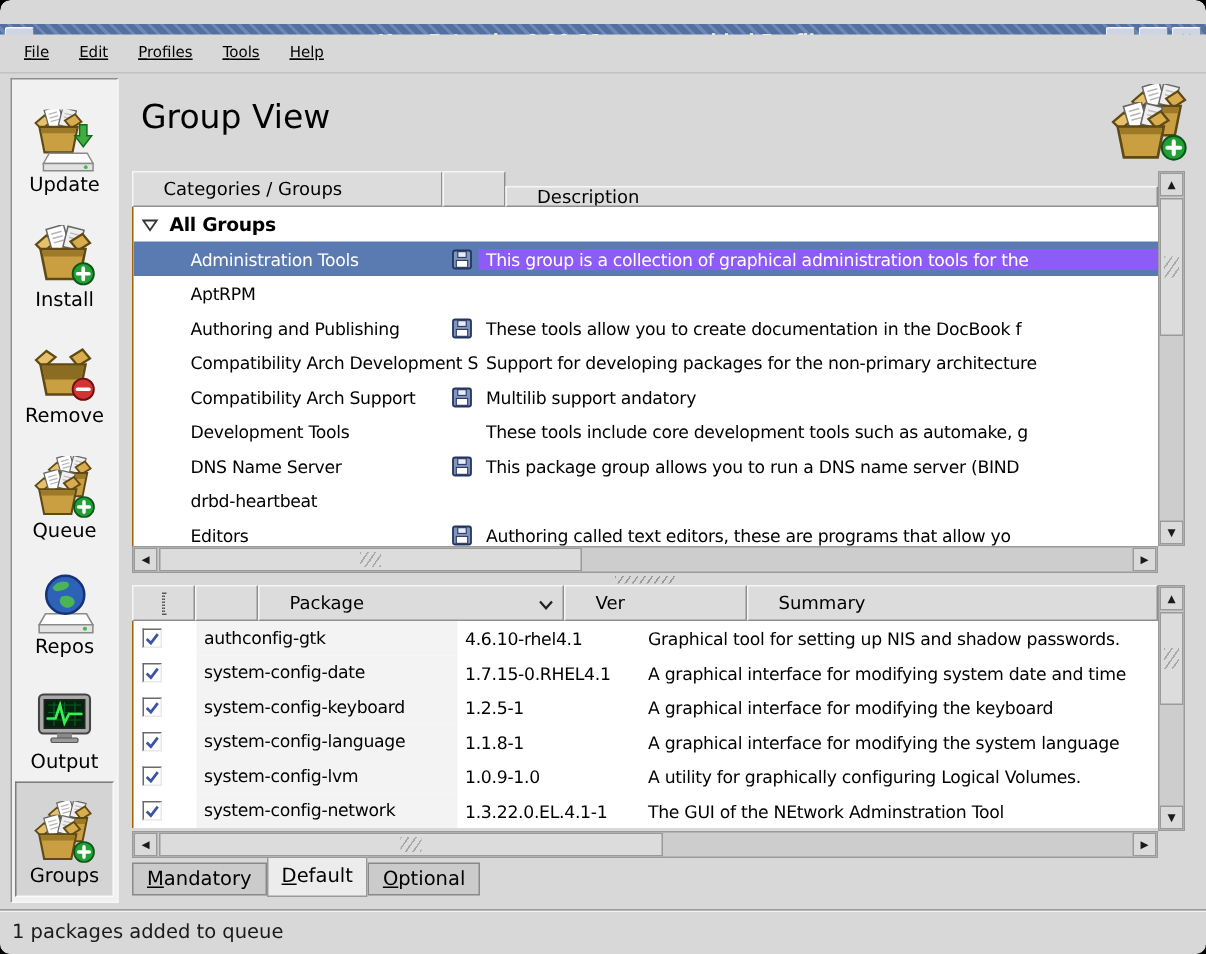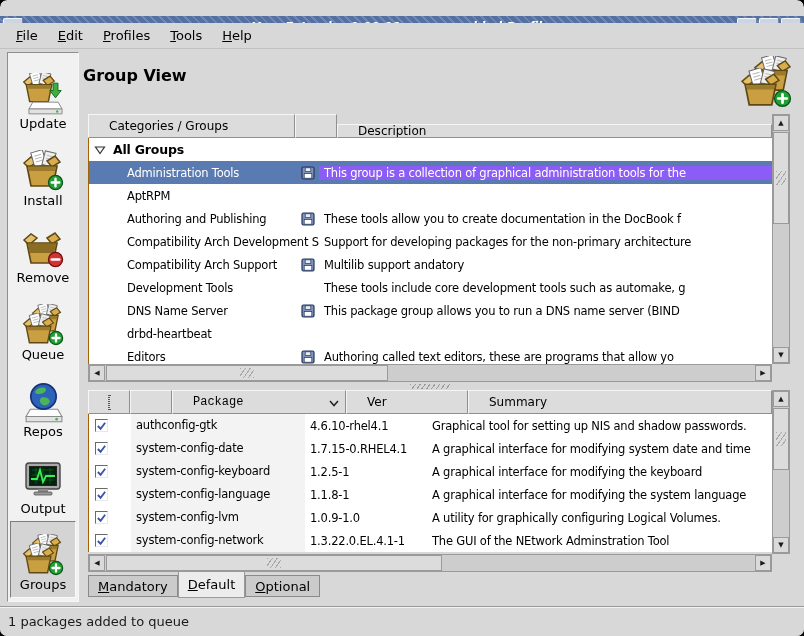--- a/index.html
+++ b/index.html
@@ -12,32 +12,32 @@
     background:repeating-linear-gradient(45deg,#6e86b8 0 2px,#54709f 2px 6px);
     border-bottom:1px solid #2e4068;display:flex;align-items:center;}
   .titlebar-title{position:absolute;left:0;right:0;text-align:center;color:#fff;font-weight:bold;font-size:12px;text-shadow:1px 1px 1px #2a3a60;}
   .tb-btn{width:20px;height:17px;background:#cdd4e2;border:1px solid;border-color:#f2f5fb #75869f #75869f #f2f5fb;border-radius:2px;display:flex;align-items:center;justify-content:center;color:#2c4784;font-size:10px;font-weight:bold;line-height:1;}
   .tb-left{position:absolute;left:3px;top:2px;}
   .tb-right{position:absolute;right:3px;top:2px;display:flex;gap:2px;}
   .tb-square{width:7px;height:6px;border:1.5px solid #2c4784;display:inline-block;}
 
   
   .menubar{position:absolute;left:0;top:23px;width:804px;height:26px;background:#d8d8d8;border-bottom:1px solid #c2c2c2;display:flex;align-items:center;padding-left:6px;}
-  .menu-item{padding:3px 10px;font-size:13px;color:#000;cursor:default;}
+  .menu-item{padding:3px 10px;font-size:10px;color:#000;cursor:default;text-decoration:underline;}
   .u{text-decoration:underline;}
 
   
   .sidebar{position:absolute;left:7px;top:52px;width:72px;height:550px;background:#f1f1f1;border:1px solid;border-color:#8e8e8e #f7f7f7 #f7f7f7 #8e8e8e;padding-top:6px;}
   .side-item{height:77px;display:flex;flex-direction:column;align-items:center;justify-content:flex-end;padding-bottom:5px;margin:0 2px;}
   .side-item .lbl{font-size:13px;color:#000;margin-top:1px;}
   .side-item.sel{background:#d4d4d4;border:1px solid;border-color:#7d7d7d #fafafa #fafafa #7d7d7d;}
   .side-icon{width:42px;height:42px;}
 
   
-  .group-title{position:absolute;left:83px;top:66px;font-size:16px;font-weight:bold;color:#000;}
+  .group-title{position:absolute;left:94px;top:66px;font-size:22px;font-weight:normal;color:#000;}
   .header-icon{position:absolute;left:740px;top:56px;width:54px;height:54px;}
 
   
   .hdr{background:#dcdcdc;border:1px solid;border-color:#f6f6f6 #8f8f8f #8f8f8f #f6f6f6;display:flex;align-items:center;padding:0 20px;font-size:12px;color:#000;overflow:hidden;white-space:nowrap;}
   .panel-body{background:#fff;overflow:hidden;position:relative;border-left:1px solid #a16207;}
 
   
   .tree-panel{position:absolute;left:88px;top:114px;width:702px;height:268px;}
   .tp-head{position:absolute;left:0;top:0;width:684px;height:24px;display:flex;}
   .th-name{width:207px;}.th-icon{width:23px;}.th-desc{flex:1;margin-top:10px;}
@@ -64,21 +64,21 @@
 
   
   .splitter{position:absolute;left:88px;top:383px;width:684px;height:7px;display:flex;align-items:center;justify-content:center;}
   .splitter .grab{width:40px;height:5px;background:repeating-linear-gradient(125deg,#9a9a9a 0 1px,transparent 1px 4px);}
 
   
   .pkg-panel{position:absolute;left:88px;top:390px;width:702px;height:182px;}
   .pk-head{position:absolute;left:0;top:0;width:684px;height:24px;display:flex;}
   .ph-cb{width:24px;justify-content:center;}
   .ph-sp{width:18px;}
-  .ph-pkg{width:174px;position:relative;font-family:Liberation Mono, monospace;}
+  .ph-pkg{width:204px;position:relative;}
   .ph-ver{width:122px;}
   .ph-sum{flex:1;}
   .dotted{width:15px;height:15px;border:1px dotted #555;}
   .sort-ind{position:absolute;right:6px;top:9px;}
   .pk-body{position:absolute;left:0;top:24px;width:684px;height:138px;}
   .prow{display:grid;grid-template-columns:24px 18px 174px 122px 1fr;height:23px;align-items:center;font-size:11.5px;letter-spacing:-0.2px;white-space:nowrap;}
   .prow .c{overflow:hidden;padding-left:5px;}
   .prow .pkgcol{background:#f3f3f3;height:23px;line-height:23px;}
   .cb{width:13px;height:13px;background:#fff;border:1px solid;border-color:#6a6a6a #e8e8e8 #e8e8e8 #6a6a6a;margin:0 auto;display:flex;align-items:center;justify-content:center;}
 

